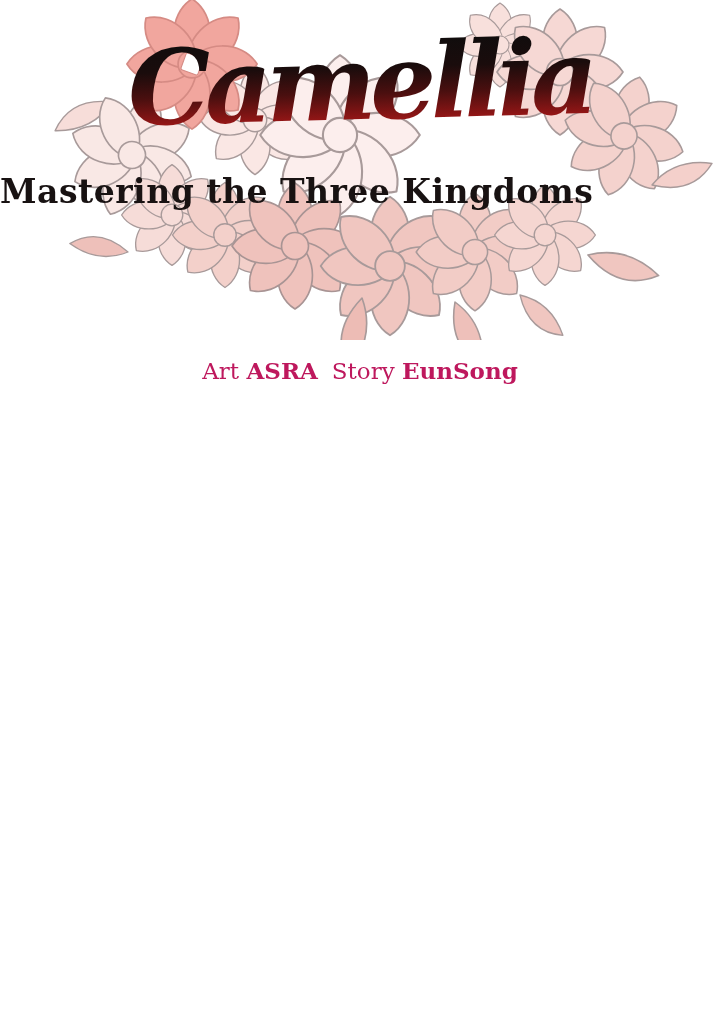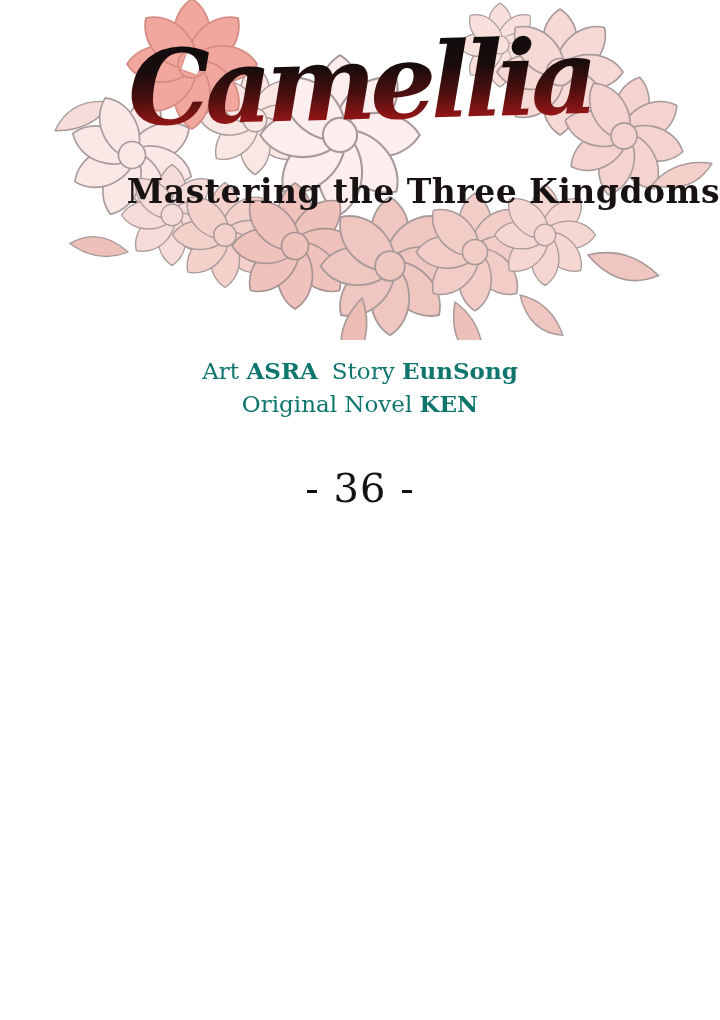--- a/index.html
+++ b/index.html
@@ -37,37 +37,37 @@
       -webkit-background-clip: text;
       background-clip: text;
       -webkit-text-fill-color: transparent;
       color: transparent;
     }
   }
   .subtitle {
     position: absolute;
     top: 173px; left: 0;
     width: 720px;
-    text-align: right;
+    text-align: left;
     font-family: "DejaVu Serif", serif;
     font-weight: bold;
     font-size: 33px;
     line-height: 1.15;
     color: #181212;
     letter-spacing: 0.5px;
   }
   .credits {
     position: absolute;
     top: 355px; left: 0;
     width: 720px;
     text-align: center;
     font-family: "DejaVu Serif", serif;
     font-size: 23px;
     line-height: 1.42;
-    color: #0f766e;
+    color: #be185d;
   }
   .credits .name { font-weight: bold; }
   .credits .gap { display: inline-block; width: 14px; }
   .chapter {
     position: absolute;
     top: 465px; left: 0;
     width: 720px;
     text-align: center;
     font-family: "DejaVu Serif", serif;
     font-size: 40px;
@@ -128,18 +128,16 @@
   </svg>
 
   <h1 class="title-main">Camellia</h1>
 
   <div class="subtitle">
     <div>Mastering the Three Kingdoms</div>
   </div>
 
   <div class="credits">
     <div><span class="label">Art</span><span> </span><span class="name">ASRA</span><span class="gap"></span><span class="label">Story</span><span> </span><span class="name">EunSong</span></div>
-    <div><span class="label">Original Novel</span><span> </span><span class="name">KEN</span></div>
   </div>
 
-  <div class="chapter">- 36 -</div>
 
 </div>
 
 </body></html>

